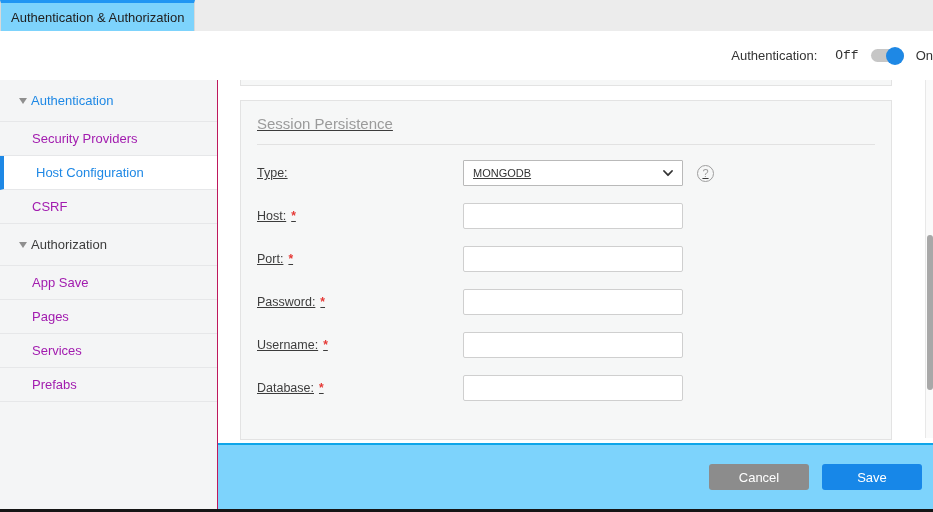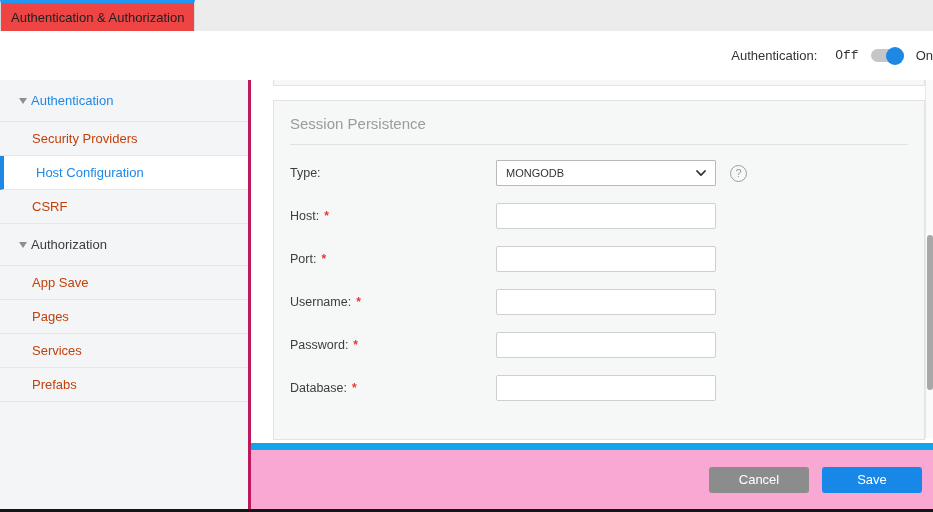--- a/index.html
+++ b/index.html
@@ -13,63 +13,63 @@
   }
 
   
   .tabbar { height:31px; background:#ececec; display:flex; align-items:stretch; }
   .tab {
     display:flex; align-items:center;
     font-size:13px; color:#6b6b6b; cursor:pointer;
   }
   .tab-general { margin-left:8px; padding:0 18px; }
   .tab-active {
-    background:#ef4444; color:#212121;
+    background:#7dd3fc; color:#212121;
     border-top:3px solid #2196f3;
     border-left:1px solid #d9d9d9; border-right:1px solid #d9d9d9;
     padding:0 10px;
   }
 
   
   .appheader { height:49px; background:#fff; display:flex; align-items:center; padding-left:20px; font-size:13px; color:#333;justify-content:flex-end; }
   .hlabel { }
   .toggle-off { margin-left:18px;font-family:Liberation Mono, monospace; }
   .toggle-on { }
   .switch { position:relative; width:33px; height:18px; margin:0 12px; cursor:pointer; }
   .switch .track { position:absolute; top:2.5px; left:0; width:33px; height:13px; border-radius:7px; background:#c6c6c6; }
   .switch .thumb { position:absolute; top:0; right:0; width:18px; height:18px; border-radius:50%; background:#1e88e5; }
 
   
   .main { display:flex; height:429px; }
 
-  .sidebar { width:251px; background:#f4f5f6; border-right:3px solid #be185d; }
+  .sidebar { width:218px; background:#f4f5f6; border-right:1px solid #be185d; }
   .group-h {
     height:42px; display:flex; align-items:center;
     padding-left:19px; border-bottom:1px solid #e6e7e9;
     font-size:13px; cursor:pointer;
   }
   .tri { width:0; height:0; border-left:4.5px solid transparent; border-right:4.5px solid transparent; border-top:6px solid #8f8f8f; margin-right:4px; }
   .group-h.active-group .g-label { color:#1e88e5; }
   .g-label { color:#3c3c3c; }
   .s-item {
     height:34px; line-height:33px; padding-left:32px;
-    border-bottom:1px solid #e6e7e9; font-size:13px; color:#c2410c; cursor:pointer;
+    border-bottom:1px solid #e6e7e9; font-size:13px; color:#a21caf; cursor:pointer;
   }
   .s-item.selected {
     background:#fff; border-left:4px solid #1e88e5; color:#1e88e5;
   }
 
   .content { flex:1; position:relative; background:#fff; }
   .card-sliver {
     position:absolute; top:0; left:22px; width:652px; height:6px;
     background:#f6f7f7; border:1px solid #e3e3e3; border-top:none;
   }
   .card {
     position:absolute; top:20px; left:22px; width:652px; height:340px;
-    background:#f6f7f7; border:1px solid #e3e3e3; border-radius:0;
+    background:#f6f7f7; border:1px solid #e3e3e3; border-radius:0;text-decoration:underline;
   }
   .card-title { margin:14px 16px 0; font-size:15px; font-weight:400; color:#9b9b9b; }
   .card-divider { margin:12px 16px 0; border-bottom:1px solid #e2e2e2; }
 
   .frow { display:flex; align-items:center; height:26px; margin:12px 16px 17px; }
   .frow.first { margin-top:15px; }
   .frow label { width:206px; font-size:12.5px; color:#3d3d3d; }
   .req { color:#e53935; margin-left:5px; font-weight:bold; font-size:12px; }
   .tinput {
     width:220px; height:26px; border:1px solid #cfcfcf; border-radius:2px;
@@ -81,21 +81,21 @@
     padding:0 9px; font-size:11px; color:#333; cursor:pointer;gap:11px;
   }
   .help {
     margin-left:14px; width:17px; height:17px; border:1px solid #9e9e9e; border-radius:50%;
     color:#9e9e9e; font-size:11px; display:flex; align-items:center; justify-content:center;
     cursor:pointer;
   }
 
   .footer {
     position:absolute; top:363px; left:0; right:0; height:66px;
-    border-top:7px solid #0ea5e9; background:#f9a8d4;
+    border-top:2px solid #0ea5e9; background:#7dd3fc;
     display:flex; align-items:center; justify-content:flex-end;
     padding-right:11px; gap:13px;
   }
   .btn {
     width:100px; height:26px; border:none; border-radius:3px;
     color:#fff; font-size:13px; font-family:inherit; cursor:pointer;
   }
   .btn-cancel { background:#8c8c8c; }
   .btn-save { background:#1787e8; }
 
@@ -167,26 +167,26 @@
         <label><span>Host:</span><span class="req">*</span></label>
         <input class="tinput" type="text" value="" style="">
       </div>
 
       <div class="frow">
         <label><span>Port:</span><span class="req">*</span></label>
         <input class="tinput" type="text" value="" style="">
       </div>
 
       <div class="frow">
+        <label><span>Password:</span><span class="req">*</span></label>
+        <input class="tinput" type="text" value="" style="">
+      </div>
+
+      <div class="frow">
         <label><span>Username:</span><span class="req">*</span></label>
-        <input class="tinput" type="text" value="" style="">
-      </div>
-
-      <div class="frow">
-        <label><span>Password:</span><span class="req">*</span></label>
         <input class="tinput" type="text" value="" style="">
       </div>
 
       <div class="frow">
         <label><span>Database:</span><span class="req">*</span></label>
         <input class="tinput" type="text" value="" style="">
       </div>
     </div>
 
     <div class="footer">

